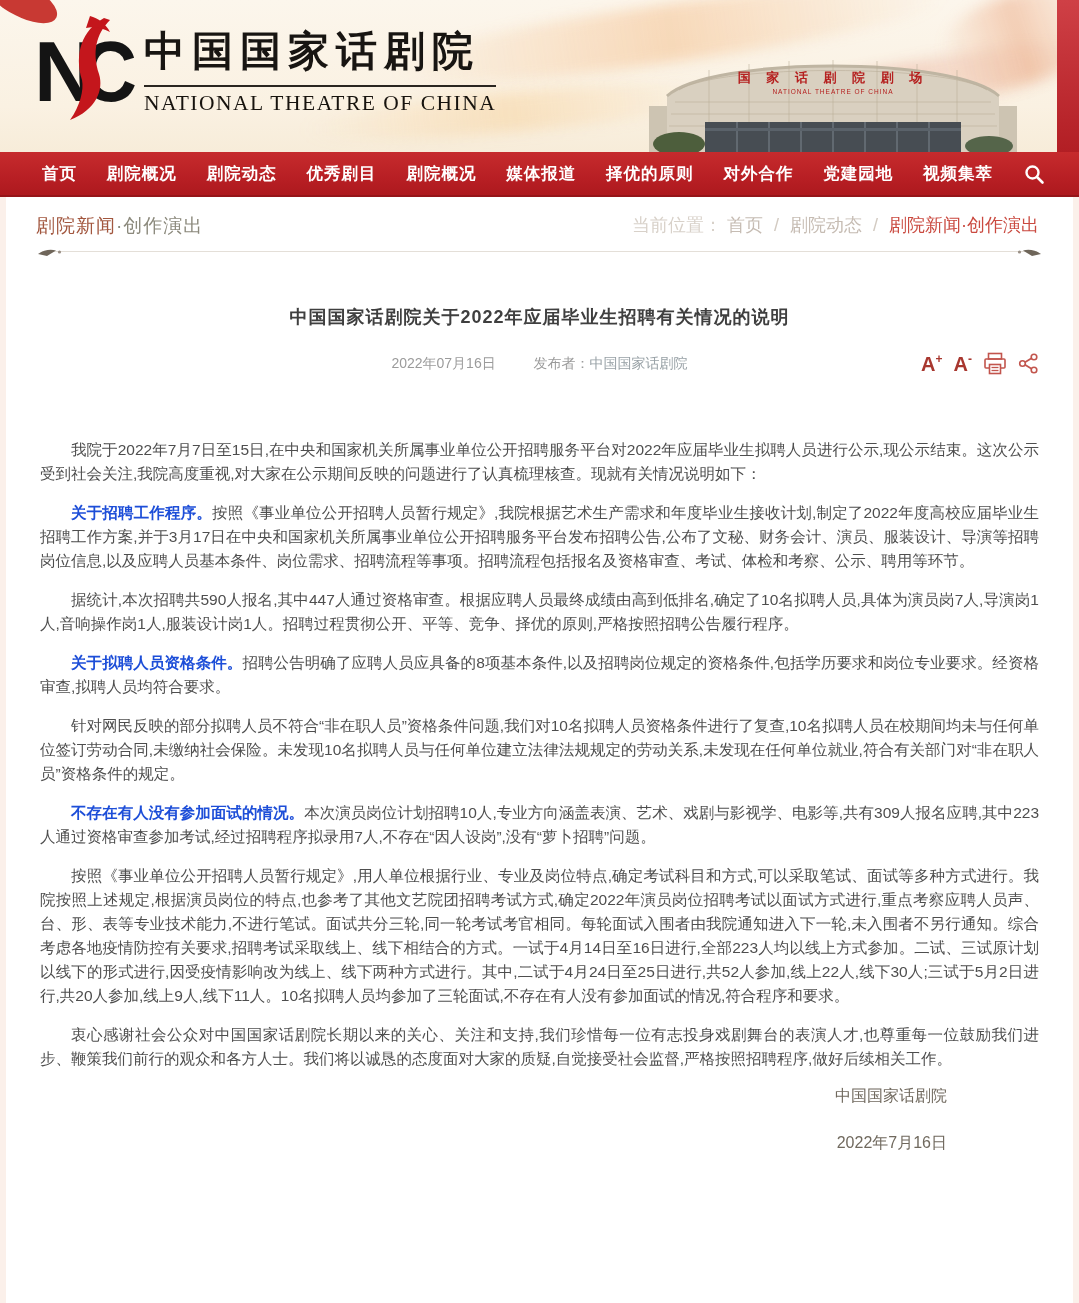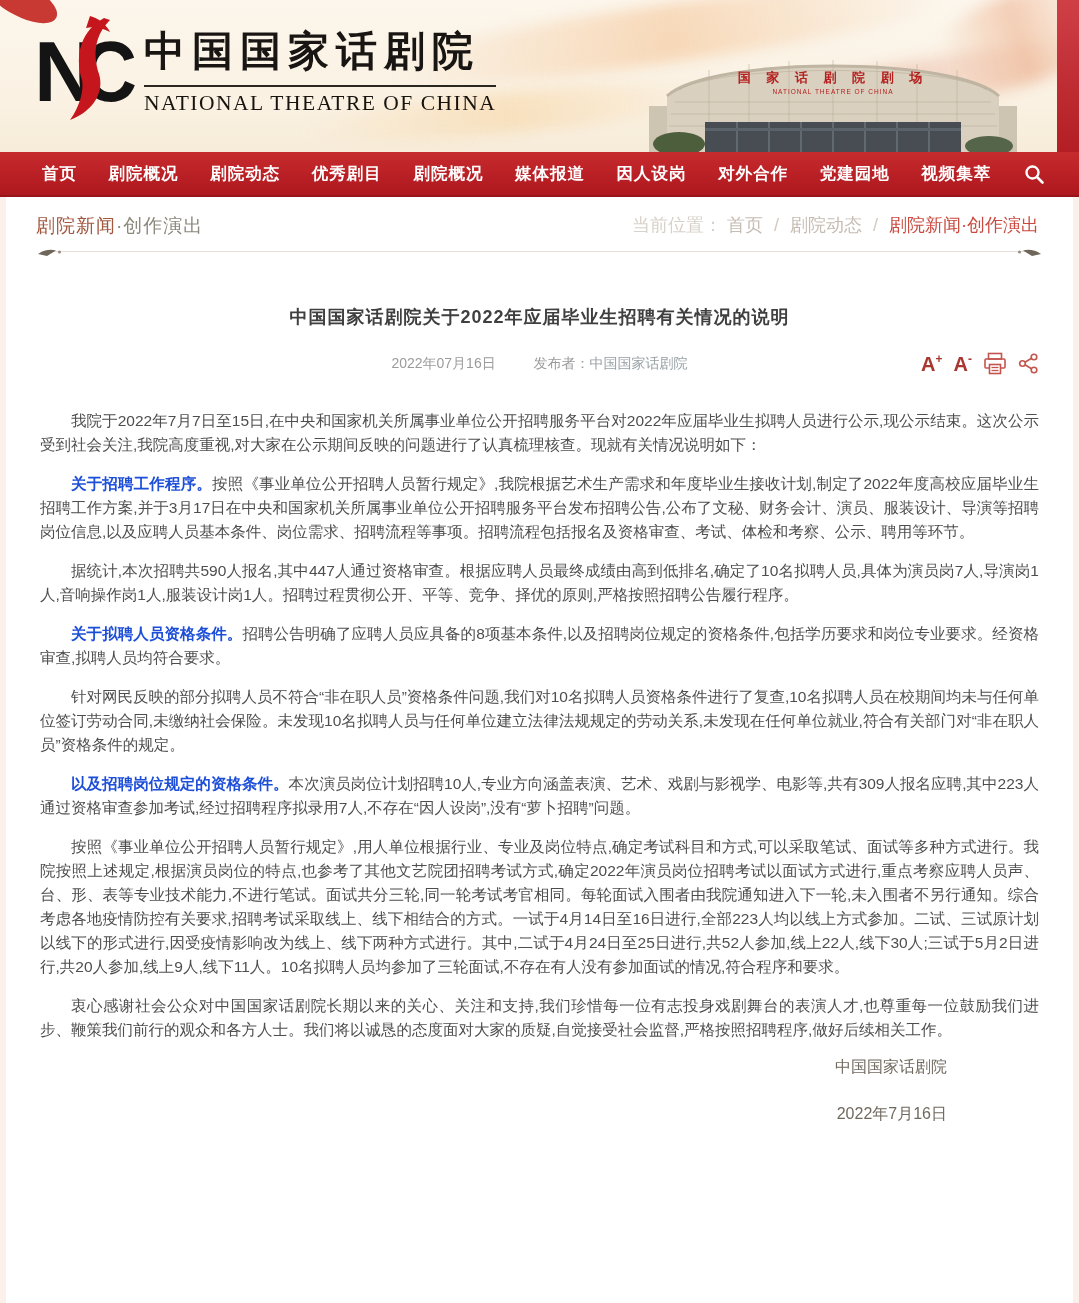--- a/index.html
+++ b/index.html
@@ -108,21 +108,21 @@
   .article-meta .date { margin-right: 34px; }
   .article-meta .pub { color: #97a0a5; }
   .meta-tools {
     position: absolute; right: 0; top: -3px;
     display: flex; align-items: center; gap: 11px;
   }
   .fontsize-btn { color: #a8372f; font-weight: 700; font-size: 20px; cursor: pointer; line-height: 1; }
   .fontsize-btn sup { font-size: 12px; font-weight: 700; }
   .tool-icon { cursor: pointer; display: inline-flex; }
 
-  .article-body { margin-top: 36px; font-size: 15.5px; line-height: 1.55; color: #4e4e4e; }
+  .article-body { margin-top: 65px; font-size: 15.5px; line-height: 1.55; color: #4e4e4e; }
   .article-body p { text-indent: 2em; text-align: justify; margin-bottom: 15px; }
   .article-body p b { color: #1d4ed8; }
 
   .signature { margin-top: 14px; text-align: right; padding-right: 92px; color: #70695e; font-size: 16px; }
   .signature .sig-name { margin-bottom: 26px; }
 </style>
 </head>
 <body>
 
 <header class="site-header">
@@ -184,21 +184,21 @@
   </svg>
 </header>
 
 <nav class="main-nav">
   <a class="nav-item">首页</a>
   <a class="nav-item">剧院概况</a>
   <a class="nav-item">剧院动态</a>
   <a class="nav-item">优秀剧目</a>
   <a class="nav-item">剧院概况</a>
   <a class="nav-item">媒体报道</a>
-  <a class="nav-item">因人设岗</a>
+  <a class="nav-item">择优的原则</a>
   <a class="nav-item">对外合作</a>
   <a class="nav-item">党建园地</a>
   <a class="nav-item">视频集萃</a>
   <span class="nav-search">
     <svg width="22" height="22" viewBox="0 0 22 22">
       <circle cx="9.5" cy="9.5" r="6" fill="none" stroke="#ffffff" stroke-width="2.4"></circle>
       <line x1="14" y1="14" x2="19.5" y2="19.5" stroke="#ffffff" stroke-width="2.6" stroke-linecap="round"></line>
     </svg>
   </span>
 </nav>
@@ -261,21 +261,21 @@
           </span>
         </span>
       </div>
 
       <div class="article-body">
         <p><b></b><span>我院于2022年7月7日至15日,在中央和国家机关所属事业单位公开招聘服务平台对2022年应届毕业生拟聘人员进行公示,现公示结束。这次公示受到社会关注,我院高度重视,对大家在公示期间反映的问题进行了认真梳理核查。现就有关情况说明如下：</span></p>
         <p><b>关于招聘工作程序。</b><span>按照《事业单位公开招聘人员暂行规定》,我院根据艺术生产需求和年度毕业生接收计划,制定了2022年度高校应届毕业生招聘工作方案,并于3月17日在中央和国家机关所属事业单位公开招聘服务平台发布招聘公告,公布了文秘、财务会计、演员、服装设计、导演等招聘岗位信息,以及应聘人员基本条件、岗位需求、招聘流程等事项。招聘流程包括报名及资格审查、考试、体检和考察、公示、聘用等环节。</span></p>
         <p><b></b><span>据统计,本次招聘共590人报名,其中447人通过资格审查。根据应聘人员最终成绩由高到低排名,确定了10名拟聘人员,具体为演员岗7人,导演岗1人,音响操作岗1人,服装设计岗1人。招聘过程贯彻公开、平等、竞争、择优的原则,严格按照招聘公告履行程序。</span></p>
         <p><b>关于拟聘人员资格条件。</b><span>招聘公告明确了应聘人员应具备的8项基本条件,以及招聘岗位规定的资格条件,包括学历要求和岗位专业要求。经资格审查,拟聘人员均符合要求。</span></p>
         <p><b></b><span>针对网民反映的部分拟聘人员不符合“非在职人员”资格条件问题,我们对10名拟聘人员资格条件进行了复查,10名拟聘人员在校期间均未与任何单位签订劳动合同,未缴纳社会保险。未发现10名拟聘人员与任何单位建立法律法规规定的劳动关系,未发现在任何单位就业,符合有关部门对“非在职人员”资格条件的规定。</span></p>
-        <p><b>以及招聘岗位规定的资格条件。</b><span>本次演员岗位计划招聘10人,专业方向涵盖表演、艺术、戏剧与影视学、电影等,共有309人报名应聘,其中223人通过资格审查参加考试,经过招聘程序拟录用7人,不存在“因人设岗”,没有“萝卜招聘”问题。</span></p>
+        <p><b>不存在有人没有参加面试的情况。</b><span>本次演员岗位计划招聘10人,专业方向涵盖表演、艺术、戏剧与影视学、电影等,共有309人报名应聘,其中223人通过资格审查参加考试,经过招聘程序拟录用7人,不存在“因人设岗”,没有“萝卜招聘”问题。</span></p>
         <p><b></b><span>按照《事业单位公开招聘人员暂行规定》,用人单位根据行业、专业及岗位特点,确定考试科目和方式,可以采取笔试、面试等多种方式进行。我院按照上述规定,根据演员岗位的特点,也参考了其他文艺院团招聘考试方式,确定2022年演员岗位招聘考试以面试方式进行,重点考察应聘人员声、台、形、表等专业技术能力,不进行笔试。面试共分三轮,同一轮考试考官相同。每轮面试入围者由我院通知进入下一轮,未入围者不另行通知。综合考虑各地疫情防控有关要求,招聘考试采取线上、线下相结合的方式。一试于4月14日至16日进行,全部223人均以线上方式参加。二试、三试原计划以线下的形式进行,因受疫情影响改为线上、线下两种方式进行。其中,二试于4月24日至25日进行,共52人参加,线上22人,线下30人;三试于5月2日进行,共20人参加,线上9人,线下11人。10名拟聘人员均参加了三轮面试,不存在有人没有参加面试的情况,符合程序和要求。</span></p>
         <p><b></b><span>衷心感谢社会公众对中国国家话剧院长期以来的关心、关注和支持,我们珍惜每一位有志投身戏剧舞台的表演人才,也尊重每一位鼓励我们进步、鞭策我们前行的观众和各方人士。我们将以诚恳的态度面对大家的质疑,自觉接受社会监督,严格按照招聘程序,做好后续相关工作。</span></p>
       </div>
 
       <div class="signature">
         <div class="sig-name">中国国家话剧院</div>
         <div class="sig-date">2022年7月16日</div>
       </div>
     </article>
 

